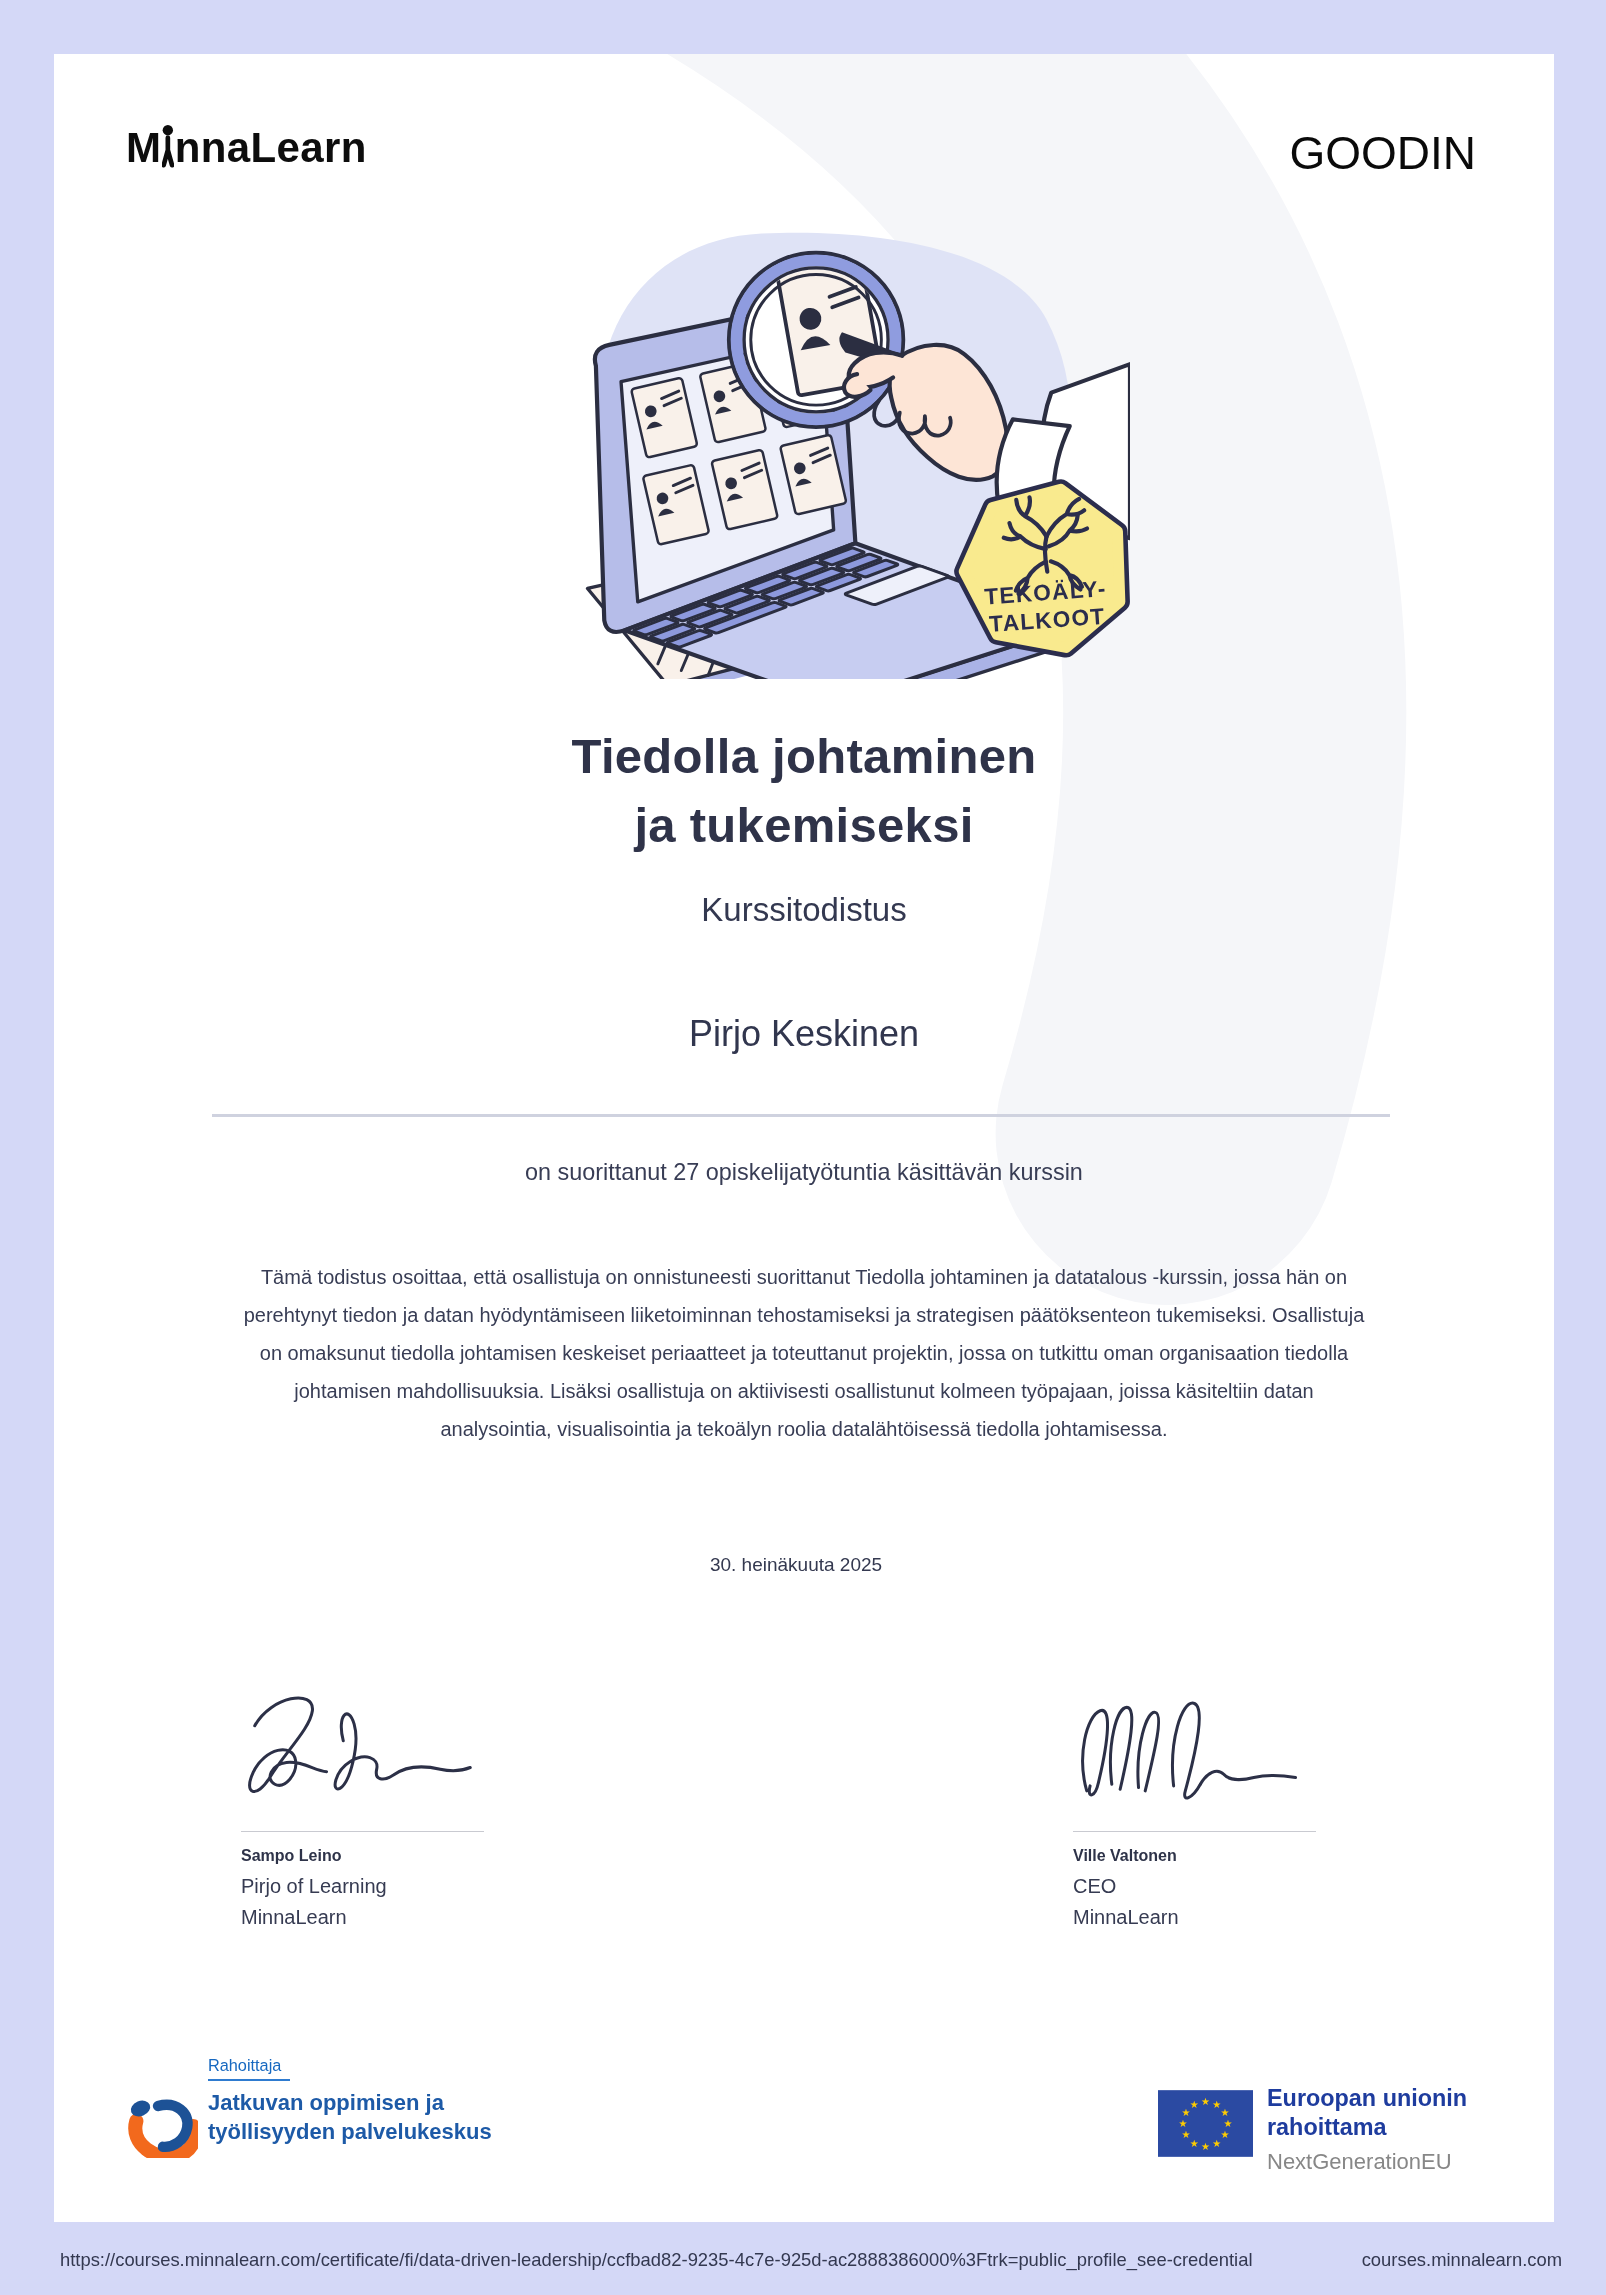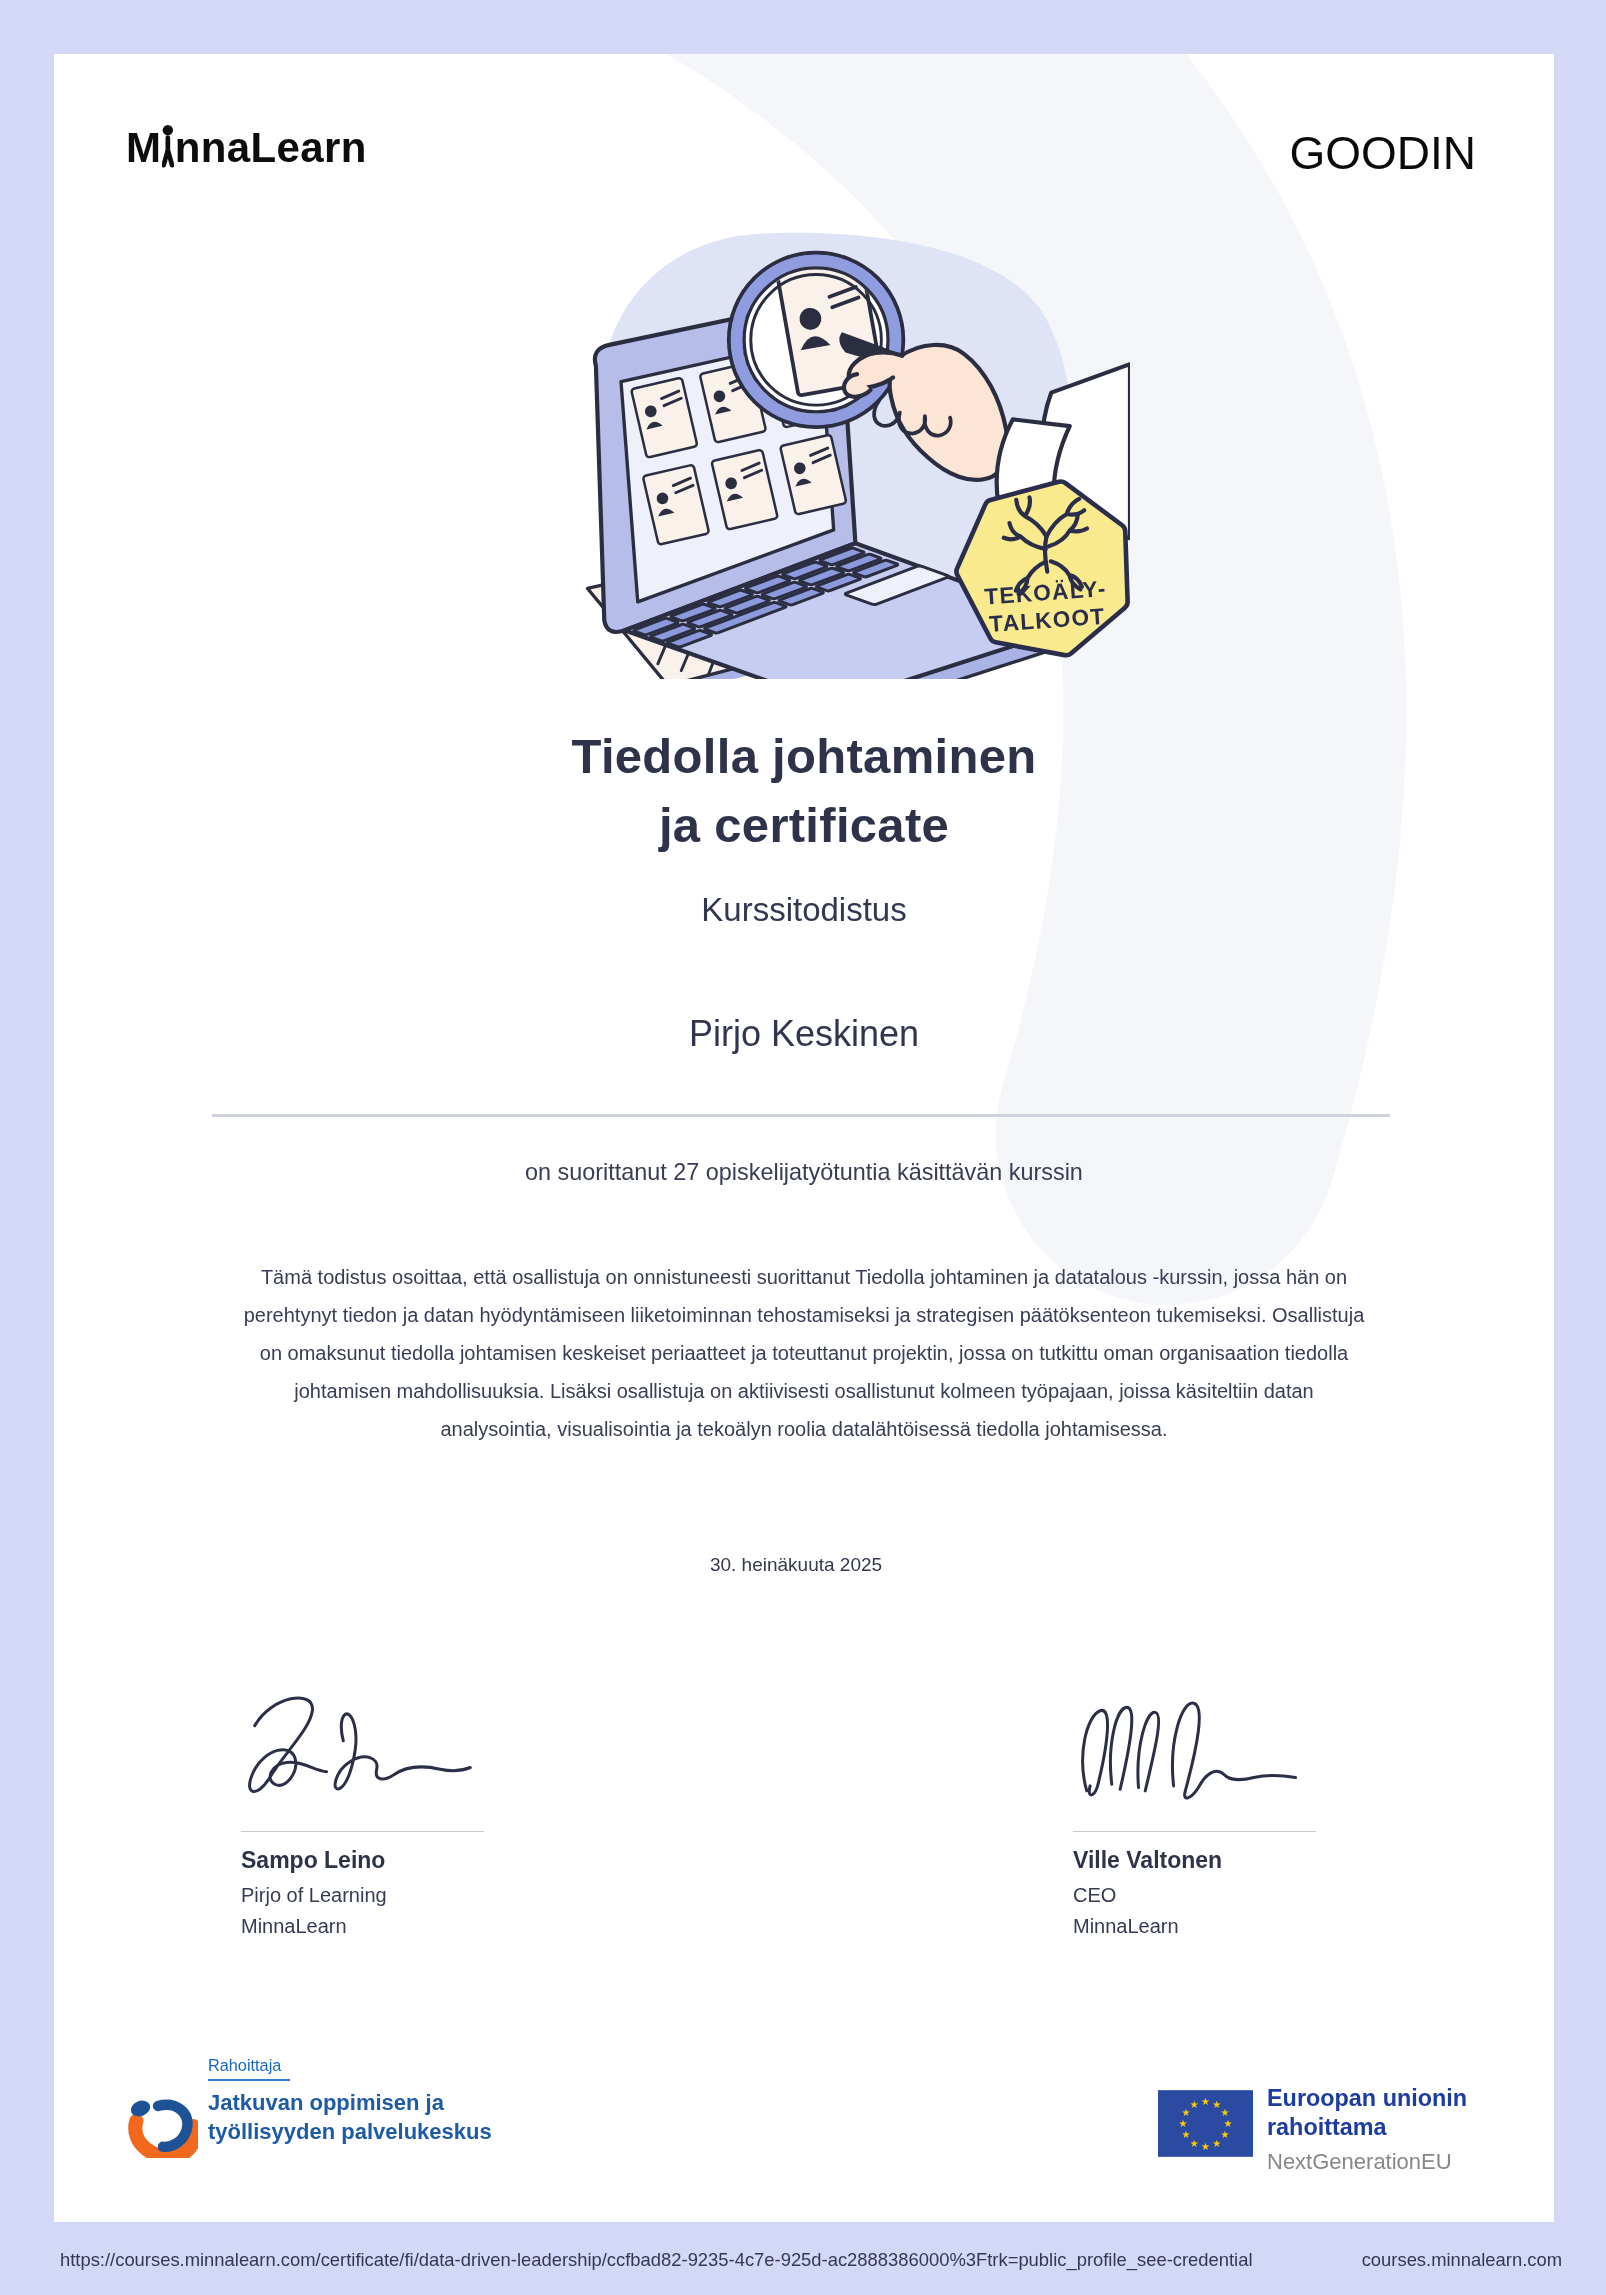--- a/index.html
+++ b/index.html
@@ -53,21 +53,21 @@
   .date{
     position:absolute;left:0;right:16px;top:1500px;text-align:center;
     font-size:19px;color:#343950;
   }
   
   .sig{position:absolute;top:1635px;width:243px;}
   .sig svg{display:block;width:243px;height:142px;overflow:visible;}
   .sig-left{left:187px;}
   .sig-right{left:1019px;}
   .sig-line{border-top:1.7px solid #c9cad1;}
-  .sig-name{margin-top:15px;font-size:23px;font-weight:700;color:#2e3349;}
+  .sig-name{margin-top:15px;font-size:16px;font-weight:700;color:#2e3349;}
   .sig-role{margin-top:10px;font-size:20px;color:#363b52;}
   .sig-org{margin-top:8.4px;font-size:20px;color:#363b52;}
   
   .jotpa-icon{position:absolute;left:74px;top:2040px;}
   .jotpa-text{position:absolute;left:154px;top:2002px;}
   .jotpa-label{font-size:16.3px;color:#1668c0;}
   .jotpa-underline{width:82px;height:1.7px;background:#2e7bd0;margin:4.2px 0 8.4px 0;}
   .jotpa-name{font-size:22px;font-weight:600;color:#1d5aa7;line-height:28.5px;}
   .eu-flag{position:absolute;left:1104px;top:2036px;}
   .eu-text{position:absolute;left:1213px;top:2030px;}
@@ -223,21 +223,21 @@
         <path d="M600,420 C590,424 582,430 577,438 M577,438 C570,440 564,446 562,452 M577,438 C576,445 571,452 565,456"></path>
         <path d="M606,420 C616,424 623,430 627,438 M627,438 C634,440 639,446 641,453 M627,438 C628,446 633,452 639,456"></path>
       </g>
       <text x="597" y="466" text-anchor="middle" font-size="27" font-weight="800" letter-spacing="1.5" fill="#2b2d4d">TEKOÄLY-</text>
       <text x="597" y="499" text-anchor="middle" font-size="27" font-weight="800" letter-spacing="1.5" fill="#2b2d4d">TALKOOT</text>
     </g>
   </svg>
 
   <div class="title">
     <div>Tiedolla johtaminen</div>
-    <div>ja certificate</div>
+    <div>ja tukemiseksi</div>
   </div>
   <div class="subtitle">Kurssitodistus</div>
   <div class="recipient">Pirjo Keskinen</div>
   <div class="divider"></div>
   <div class="summary">on suorittanut 27 opiskelijatyötuntia käsittävän kurssin</div>
   <div class="description">Tämä todistus osoittaa, että osallistuja on onnistuneesti suorittanut Tiedolla johtaminen ja datatalous -kurssin, jossa hän on perehtynyt tiedon ja datan hyödyntämiseen liiketoiminnan tehostamiseksi ja strategisen päätöksenteon tukemiseksi. Osallistuja on omaksunut tiedolla johtamisen keskeiset periaatteet ja toteuttanut projektin, jossa on tutkittu oman organisaation tiedolla johtamisen mahdollisuuksia. Lisäksi osallistuja on aktiivisesti osallistunut kolmeen työpajaan, joissa käsiteltiin datan analysointia, visualisointia ja tekoälyn roolia datalähtöisessä tiedolla johtamisessa.</div>
   <div class="date">30. heinäkuuta 2025</div>
 
   <div class="sig sig-left">
     <svg viewBox="0 0 290 170">

